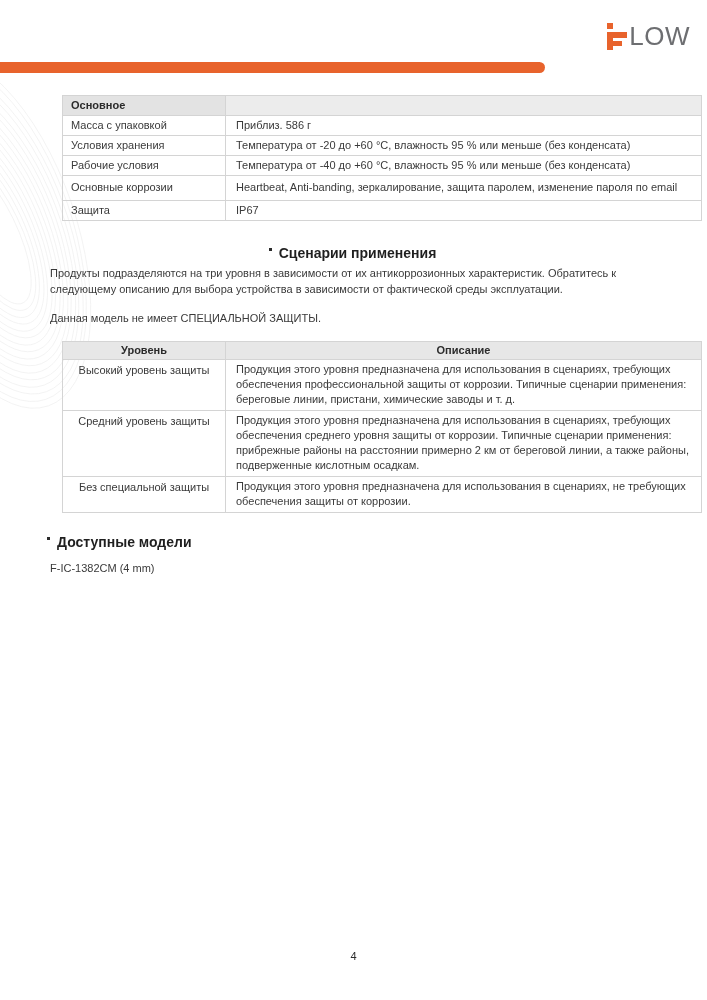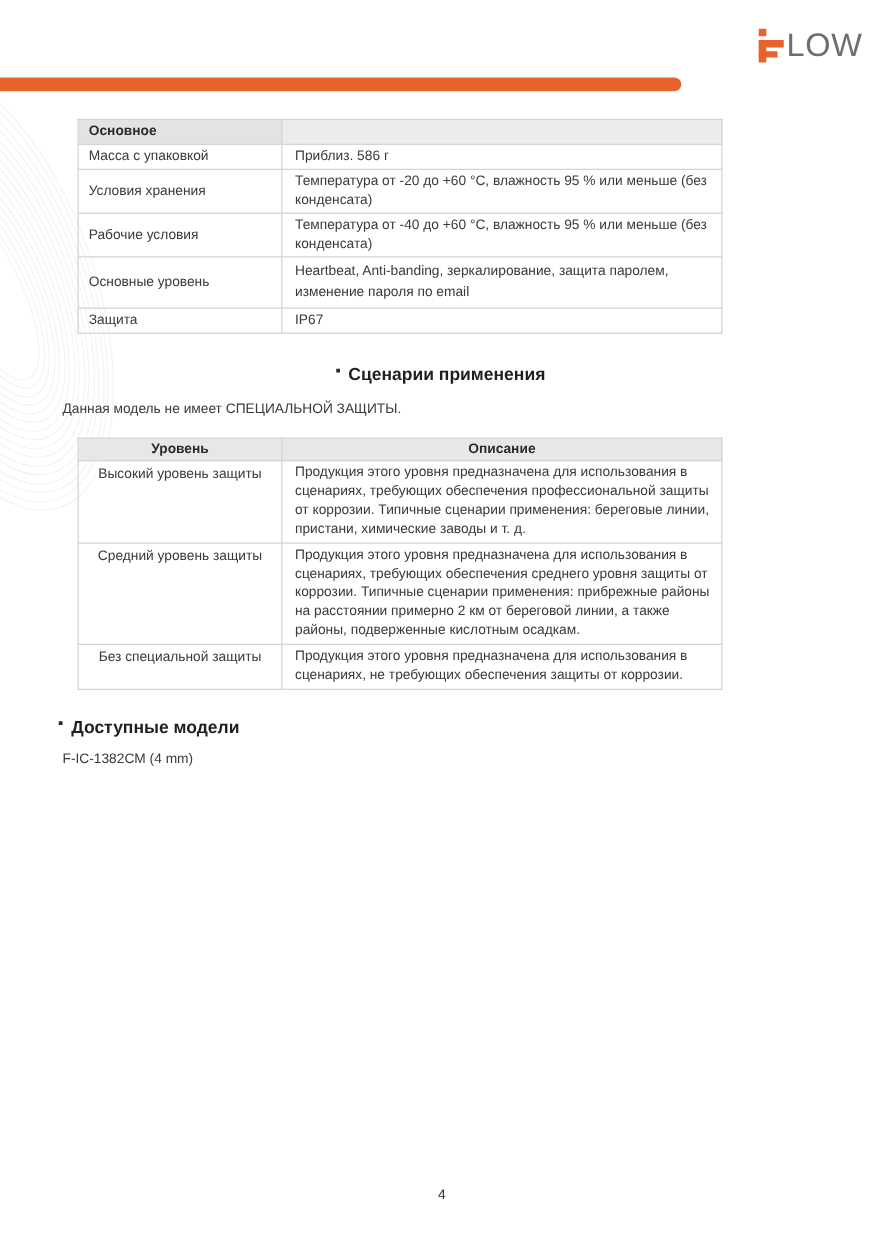--- a/index.html
+++ b/index.html
@@ -61,21 +61,21 @@
   .content {
     position: absolute;
     top: 95px;
     left: 48px;
     width: 610px;
   }
 
   table {
     border-collapse: collapse;
     table-layout: fixed;
-    width: 516px;
+    width: 640px;
     margin-left: 14px;
     font-size: 11px;
     line-height: 15px;
     color: #3a3a3a;
   }
   td, th { border: 1px solid #d4d4d4; vertical-align: middle; }
 
   
   .spec-table th.spec-head-label {
     background: #e3e3e3;
@@ -217,35 +217,36 @@
       </tr>
       <tr>
         <td class="lbl">Условия хранения</td>
         <td class="val">Температура от -20 до +60 °C, влажность 95 % или меньше (без конденсата)</td>
       </tr>
       <tr>
         <td class="lbl">Рабочие условия</td>
         <td class="val">Температура от -40 до +60 °C, влажность 95 % или меньше (без конденсата)</td>
       </tr>
       <tr>
-        <td class="lbl">Основные уровень</td>
+        <td class="lbl">Основные коррозии</td>
         <td class="val" style="line-height:16.5px; padding-top:3px; padding-bottom:4px;">Heartbeat, Anti-banding, зеркалирование, защита паролем, изменение пароля по email</td>
       </tr>
       <tr>
         <td class="lbl">Защита</td>
         <td class="val">IP67</td>
       </tr>
     </tbody>
       </table>
 
     <div class="section-title title-1">
       <span class="bullet-sq"></span>
       <span>Сценарии применения</span>
     </div>
 
+    <div class="para">Продукты подразделяются на три уровня в зависимости от их антикоррозионных характеристик. Обратитесь к следующему описанию для выбора устройства в зависимости от фактической среды эксплуатации.</div>
 
     <div class="note">Данная модель не имеет СПЕЦИАЛЬНОЙ ЗАЩИТЫ.</div>
 
     <table class="level-table">
       <colgroup>
           <col style="width:163px">
           <col>
         </colgroup>
       <tbody>
           <tr>

